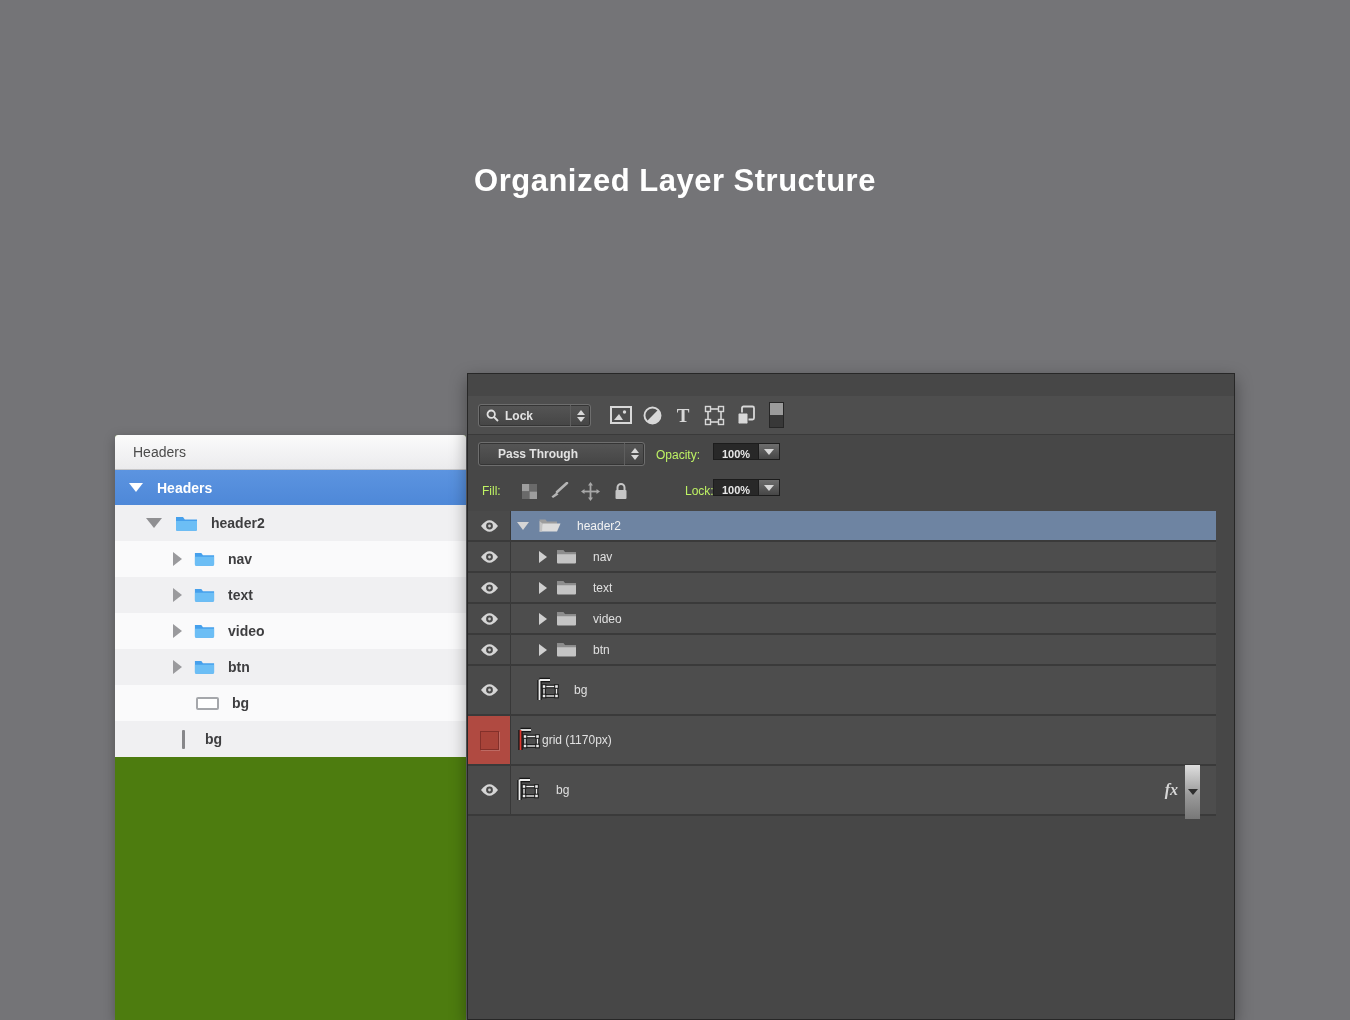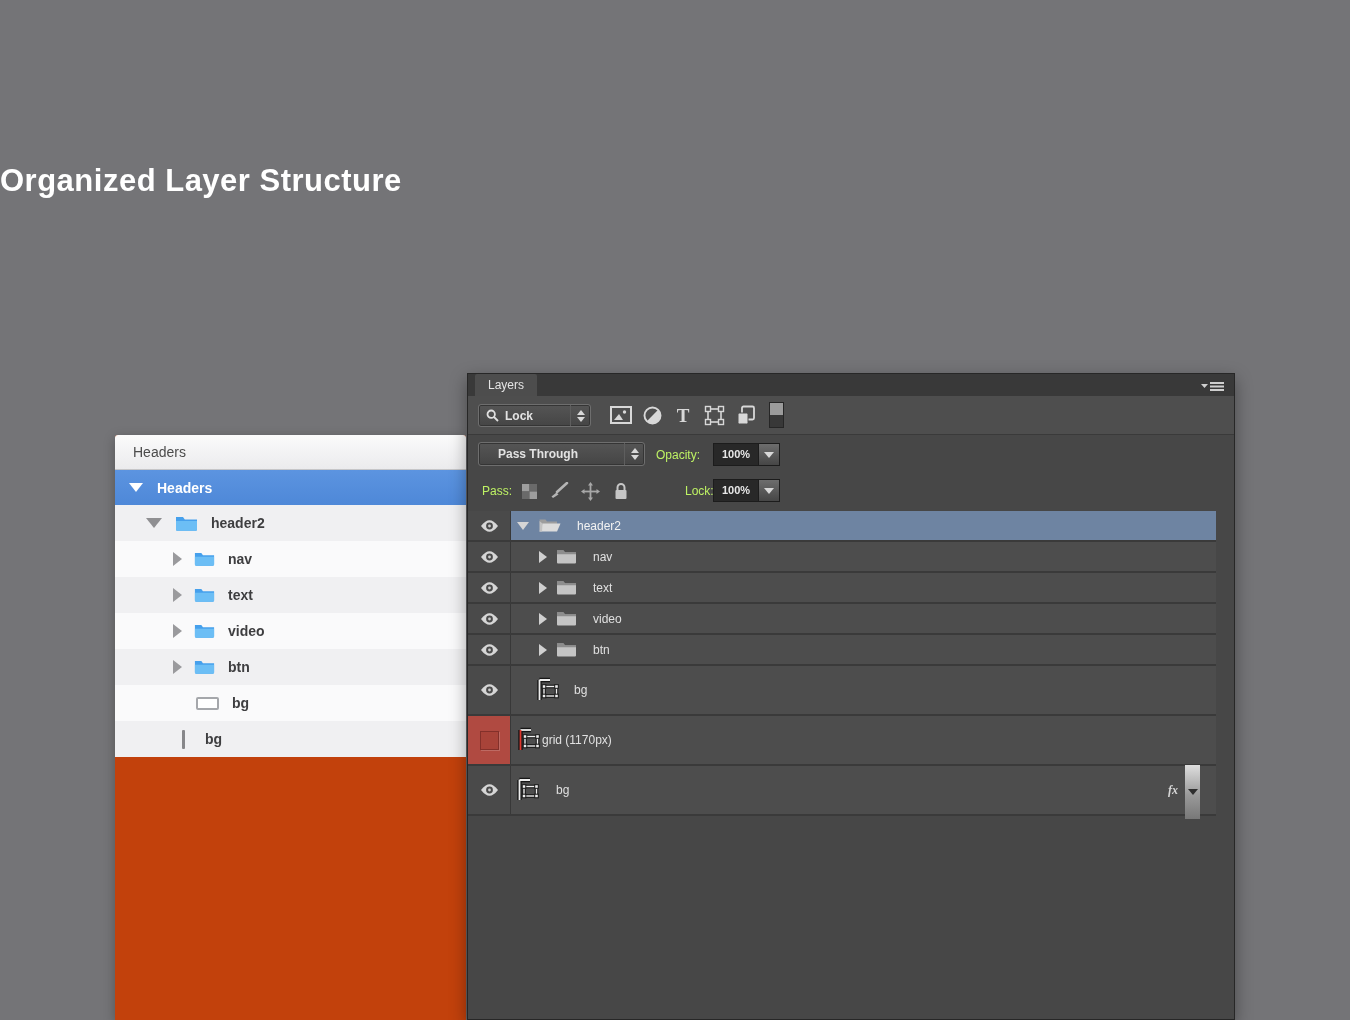--- a/index.html
+++ b/index.html
@@ -1,26 +1,26 @@
 <!DOCTYPE html>
 <html><head>
 <meta charset="utf-8">
 <style>
   * { box-sizing: border-box; margin: 0; padding: 0; }
   html,body { width:1350px; height:1020px; }
   body { font-family: "Liberation Sans", sans-serif; background:#747477; overflow:hidden; }
   .stage { position:relative; width:1350px; height:1020px; background:#747477; }
 
   
-  .main-title { position:absolute; top:163px; left:0; width:100%; text-align:left;
+  .main-title { position:absolute; top:163px; left:0; width:100%; text-align:center;
     color:#ffffff; font-size:31px; font-weight:bold; letter-spacing:.5px; }
 
   
   .left-panel { position:absolute; left:115px; top:435px; width:351px; height:585px;
-    background:#c2410c; border-radius:3px 3px 0 0; box-shadow:0 3px 12px rgba(0,0,0,.28); z-index:1; }
+    background:#4d7c0f; border-radius:3px 3px 0 0; box-shadow:0 3px 12px rgba(0,0,0,.28); z-index:1; }
   .lp-header { height:35px; line-height:35px; padding-left:18px; font-size:14px; color:#4b4b4b;
     background:linear-gradient(#fbfbfb,#ebebed); border-bottom:1px solid #c6c6c8; border-radius:3px 3px 0 0; }
   .lp-sel-row { height:35px; display:flex; align-items:center;
     background:linear-gradient(#5c94e0,#4e88d8); color:#fff; font-size:14px; font-weight:bold; }
   .lp-row { height:36px; display:flex; align-items:center; font-size:14px; font-weight:bold; color:#3e3e40; }
   .lp-row.alt  { background:#f0f0f2; }
   .lp-row.alt2 { background:#fafafb; }
   .lbl { white-space:nowrap; }
 
   
@@ -54,21 +54,21 @@
   .kind-dd { left:10px; top:8px; width:113px; height:23px; padding-left:7px; gap:6px; }
 
   .fbtn { position:absolute; top:7px; width:24px; height:24px; display:flex; align-items:center; justify-content:center; }
   .type-glyph { font-family:"Liberation Serif", serif; font-size:19px; font-weight:bold; color:#d8d8d8; line-height:1; }
   .toggle-switch { position:absolute; top:6px; width:15px; height:26px; border:1px solid #262626;
     background:linear-gradient(#9b9b9b 0 50%, #383838 50% 100%); }
 
   .blend-row { position:absolute; left:0; top:60px; width:100%; height:38px; background:#474747; border-top:1px solid #3a3a3a; }
   .blend-dd { left:10px; top:7px; width:167px; height:24px; padding-left:19px; }
   .ps-label { position:absolute; color:#bef264; font-size:12px; }
-  .val-widget { position:absolute; display:flex; height:23px;border-radius:9px; }
+  .val-widget { position:absolute; display:flex; height:17px;border-radius:9px; }
   .val-box { width:46px; background:#282828; border:1px solid #1c1c1c; color:#e8e8e8;
     font-size:11px; font-weight:bold; text-align:center; line-height:21px; }
   .val-btn { width:21px; background:linear-gradient(#6d6d6d,#464646); border:1px solid #1c1c1c; border-left:none;
     display:flex; align-items:center; justify-content:center; }
   .val-btn .dn { width:0; height:0; border-left:5px solid transparent; border-right:5px solid transparent; border-top:6px solid #d8d8d8; }
 
   .lock-row { position:absolute; left:0; top:98px; width:100%; height:38px; background:#474747; }
   .lockbtn { position:absolute; top:8px; width:22px; height:22px; display:flex; align-items:center; justify-content:center; }
 
   
@@ -76,21 +76,21 @@
   .layer-row { display:flex; border-bottom:2px solid #3a3a3a; height:31px; }
   .layer-row.tall { height:50px; }
   .eye-cell { flex:none; width:43px; display:flex; align-items:center; justify-content:center;
     background:#4a4a4a; border-right:1px solid #383838; }
   .eye-cell.red { background:#b04a41; }
   .red-box { width:19px; height:19px; background:#a84339; border:1px solid #83302a;
     box-shadow:1px 1px 0 rgba(255,255,255,.18); }
   .row-content { flex:1; display:flex; align-items:center; background:#4d4d4d; color:#e0e0e0; font-size:12px; position:relative; }
   .row-content.selected { background:#6e84a2; color:#f2f2f2; }
   .fx-glyph { position:absolute; right:38px; font-family:"Liberation Serif", serif; font-style:italic;
-    font-weight:bold; font-size:12px; color:#d6d6d6;margin-left:16px; }
+    font-weight:bold; font-size:16px; color:#d6d6d6;margin-left:16px; }
   .fx-chevron { position:absolute; right:16px; top:-1px; width:15px; height:54px;
     background:linear-gradient(180deg,#dedede,#9a9a9a 55%,#787878); display:flex; justify-content:center; }
   .fx-chevron .dn { margin-top:24px; width:0; height:0; border-left:5px solid transparent; border-right:5px solid transparent; border-top:6px solid #2e2e2e; }
 </style>
 </head>
 <body>
 
 <div class="stage">
 
   <div class="main-title">Organized Layer Structure</div>
@@ -164,31 +164,20 @@
     </div>
 
     <div class="lp-row alt">
       <span class="icon lp-bar-icon" style="margin-left:67px"></span>
       <span class="lbl" style="margin-left:20px">bg</span>
     </div>
   </div>
 
   <div class="layers-panel">
 
-    <div class="tab-bar">
-      <div class="tab">Layers</div>
-      <span class="panel-menu">
-        <svg width="24" height="12" viewBox="0 0 24 12">
-            <polygon points="0,3 7,3 3.5,7" fill="#cfcfcf"></polygon>
-            <rect x="9" y="1" width="14" height="2" fill="#cfcfcf"></rect>
-            <rect x="9" y="4.5" width="14" height="2" fill="#cfcfcf"></rect>
-            <rect x="9" y="8" width="14" height="2" fill="#cfcfcf"></rect>
-          </svg>
-      </span>
-    </div>
 
     <div class="filter-row">
       <div class="dropdown kind-dd">
         <span style="line-height:0">
           <svg width="13" height="13" viewBox="0 0 13 13">
               <circle cx="5.2" cy="5.2" r="3.7" fill="none" stroke="#e0e0e0" stroke-width="1.8"></circle>
               <line x1="8" y1="8" x2="12" y2="12" stroke="#e0e0e0" stroke-width="1.8"></line>
             </svg>
         </span>
         <span>Lock</span>
@@ -242,21 +231,21 @@
       <span class="ps-label" style="left:188px; top:13px">Opacity:</span>
       <span class="val-widget" style="left:245px; top:8px">
         <span class="val-box">100%</span>
         <span class="val-btn">
             <span class="dn"></span>
           </span>
       </span>
     </div>
 
     <div class="lock-row">
-      <span class="ps-label" style="left:14px; top:12px">Pass:</span>
+      <span class="ps-label" style="left:14px; top:12px">Fill:</span>
       <span class="lockbtn" style="left:50px">
         <svg width="15" height="15" viewBox="0 0 14 14">
             <rect x="0" y="0" width="7" height="7" fill="#9e9e9e"></rect>
             <rect x="7" y="0" width="7" height="7" fill="#6a6a6a"></rect>
             <rect x="0" y="7" width="7" height="7" fill="#6a6a6a"></rect>
             <rect x="7" y="7" width="7" height="7" fill="#9e9e9e"></rect>
           </svg>
       </span>
       <span class="lockbtn" style="left:80px">
         <svg width="20" height="18" viewBox="0 0 20 18">

